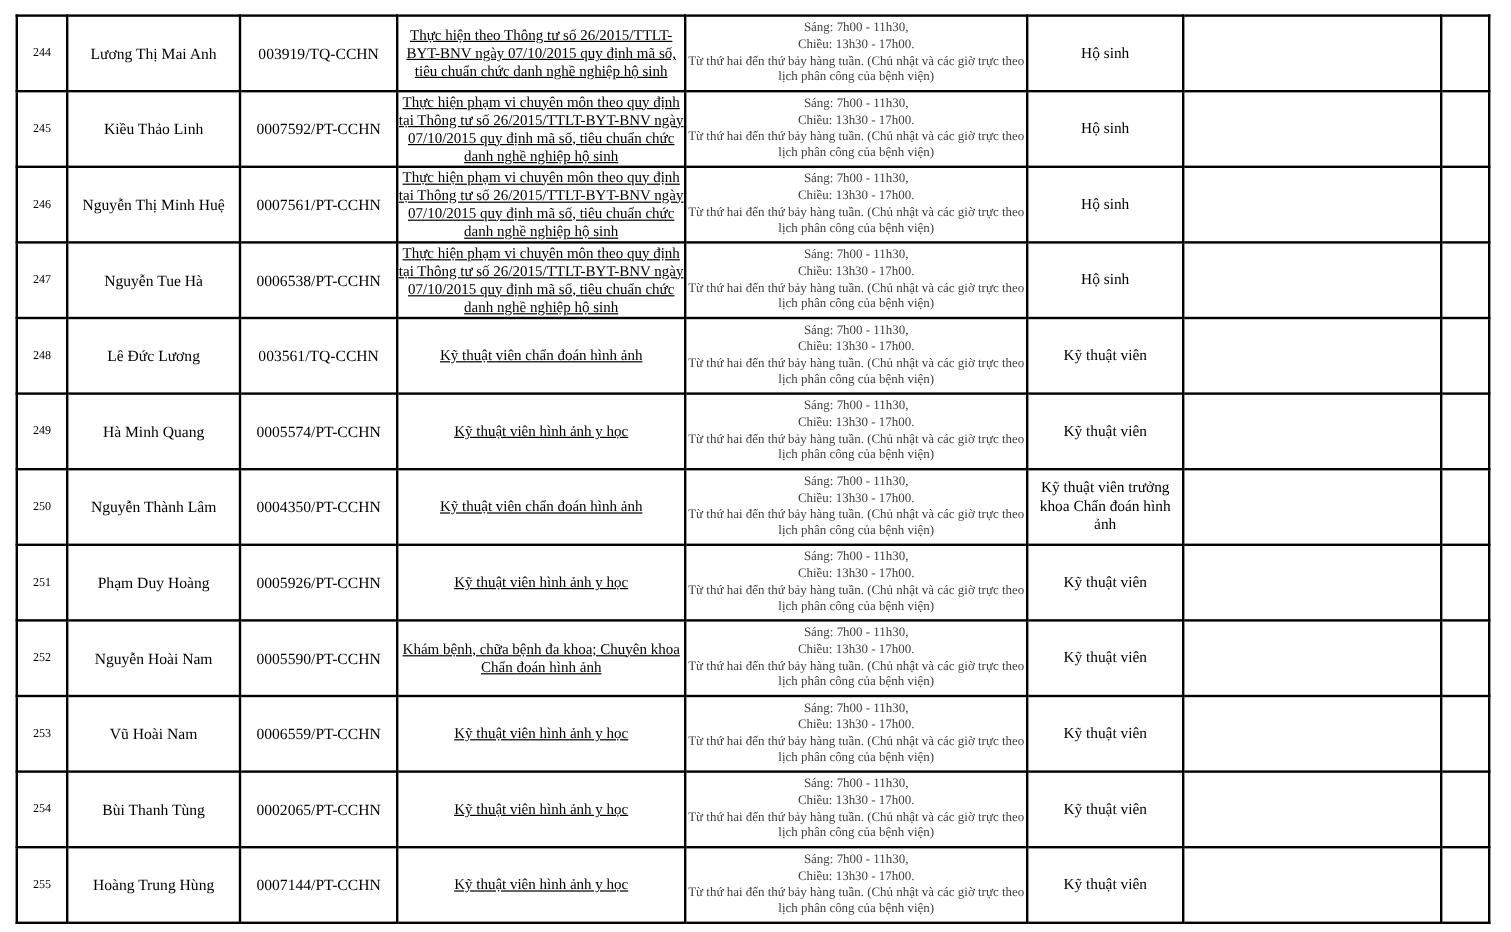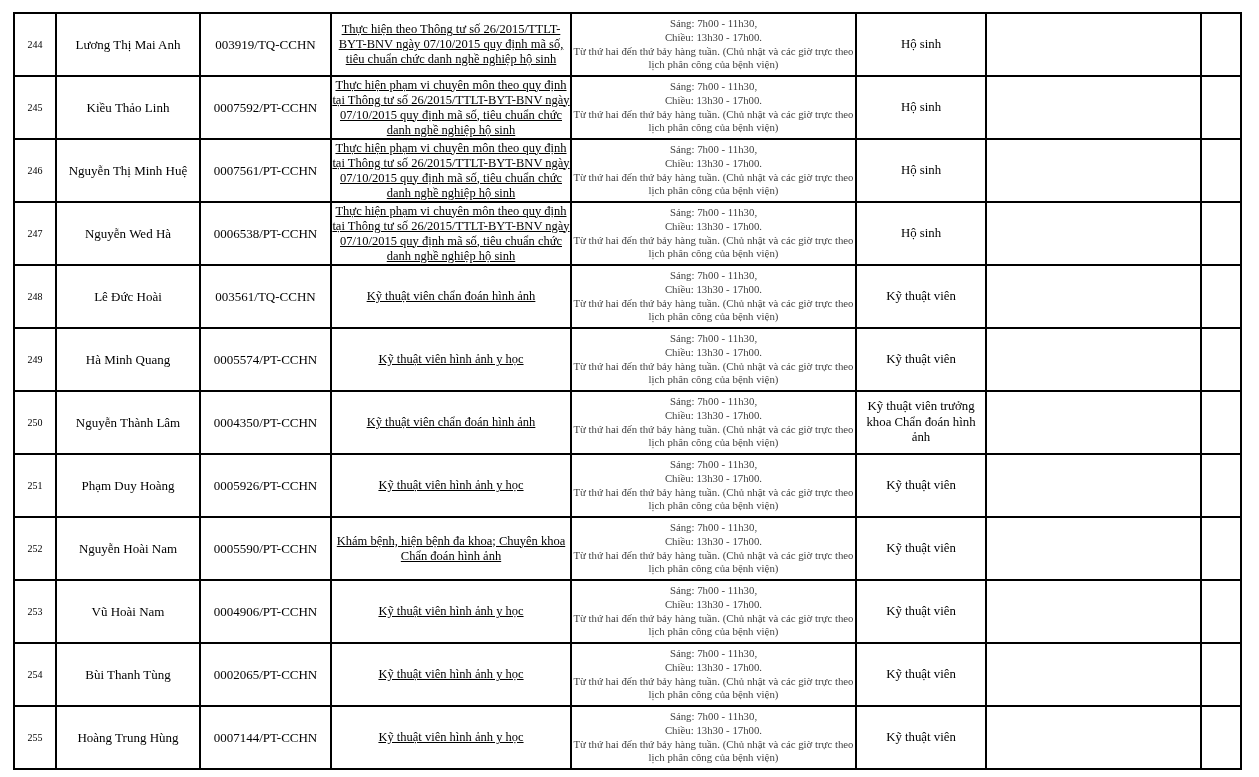--- a/index.html
+++ b/index.html
@@ -92,36 +92,36 @@
       <div>Chiều: 13h30 - 17h00.</div>
       <div>Từ thứ hai đến thứ bảy hàng tuần. (Chủ nhật và các giờ trực theo lịch phân công của bệnh viện)</div>
     </td>
     <td class="c-pos">Hộ sinh</td>
     <td class="c-notes"></td>
     <td class="c-extra"></td>
   </tr>
 
   <tr>
     <td class="c-no">247</td>
-    <td class="c-name">Nguyễn Wed Hà</td>
+    <td class="c-name">Nguyễn Tue Hà</td>
     <td class="c-cert">0006538/PT-CCHN</td>
     <td class="c-scope">Thực hiện phạm vi chuyên môn theo quy định tại Thông tư  số 26/2015/TTLT-BYT-BNV ngày 07/10/2015 quy định mã số, tiêu chuẩn chức danh nghề nghiệp hộ sinh</td>
     <td class="c-sched">
       <div>Sáng: 7h00 - 11h30,</div>
       <div>Chiều: 13h30 - 17h00.</div>
       <div>Từ thứ hai đến thứ bảy hàng tuần. (Chủ nhật và các giờ trực theo lịch phân công của bệnh viện)</div>
     </td>
     <td class="c-pos">Hộ sinh</td>
     <td class="c-notes"></td>
     <td class="c-extra"></td>
   </tr>
 
   <tr>
     <td class="c-no">248</td>
-    <td class="c-name">Lê Đức Hoài</td>
+    <td class="c-name">Lê Đức Lương</td>
     <td class="c-cert">003561/TQ-CCHN</td>
     <td class="c-scope">Kỹ thuật viên chẩn đoán hình ảnh</td>
     <td class="c-sched">
       <div>Sáng: 7h00 - 11h30,</div>
       <div>Chiều: 13h30 - 17h00.</div>
       <div>Từ thứ hai đến thứ bảy hàng tuần. (Chủ nhật và các giờ trực theo lịch phân công của bệnh viện)</div>
     </td>
     <td class="c-pos">Kỹ thuật viên</td>
     <td class="c-notes"></td>
     <td class="c-extra"></td>
@@ -169,35 +169,35 @@
     </td>
     <td class="c-pos">Kỹ thuật viên</td>
     <td class="c-notes"></td>
     <td class="c-extra"></td>
   </tr>
 
   <tr>
     <td class="c-no">252</td>
     <td class="c-name">Nguyễn Hoài Nam</td>
     <td class="c-cert">0005590/PT-CCHN</td>
-    <td class="c-scope">Khám bệnh, hiện bệnh đa khoa; Chuyên khoa Chẩn đoán hình ảnh</td>
+    <td class="c-scope">Khám bệnh, chữa bệnh đa khoa; Chuyên khoa Chẩn đoán hình ảnh</td>
     <td class="c-sched">
       <div>Sáng: 7h00 - 11h30,</div>
       <div>Chiều: 13h30 - 17h00.</div>
       <div>Từ thứ hai đến thứ bảy hàng tuần. (Chủ nhật và các giờ trực theo lịch phân công của bệnh viện)</div>
     </td>
     <td class="c-pos">Kỹ thuật viên</td>
     <td class="c-notes"></td>
     <td class="c-extra"></td>
   </tr>
 
   <tr>
     <td class="c-no">253</td>
     <td class="c-name">Vũ Hoài Nam</td>
-    <td class="c-cert">0004906/PT-CCHN</td>
+    <td class="c-cert">0006559/PT-CCHN</td>
     <td class="c-scope">Kỹ thuật viên hình ảnh y học</td>
     <td class="c-sched">
       <div>Sáng: 7h00 - 11h30,</div>
       <div>Chiều: 13h30 - 17h00.</div>
       <div>Từ thứ hai đến thứ bảy hàng tuần. (Chủ nhật và các giờ trực theo lịch phân công của bệnh viện)</div>
     </td>
     <td class="c-pos">Kỹ thuật viên</td>
     <td class="c-notes"></td>
     <td class="c-extra"></td>
   </tr>

